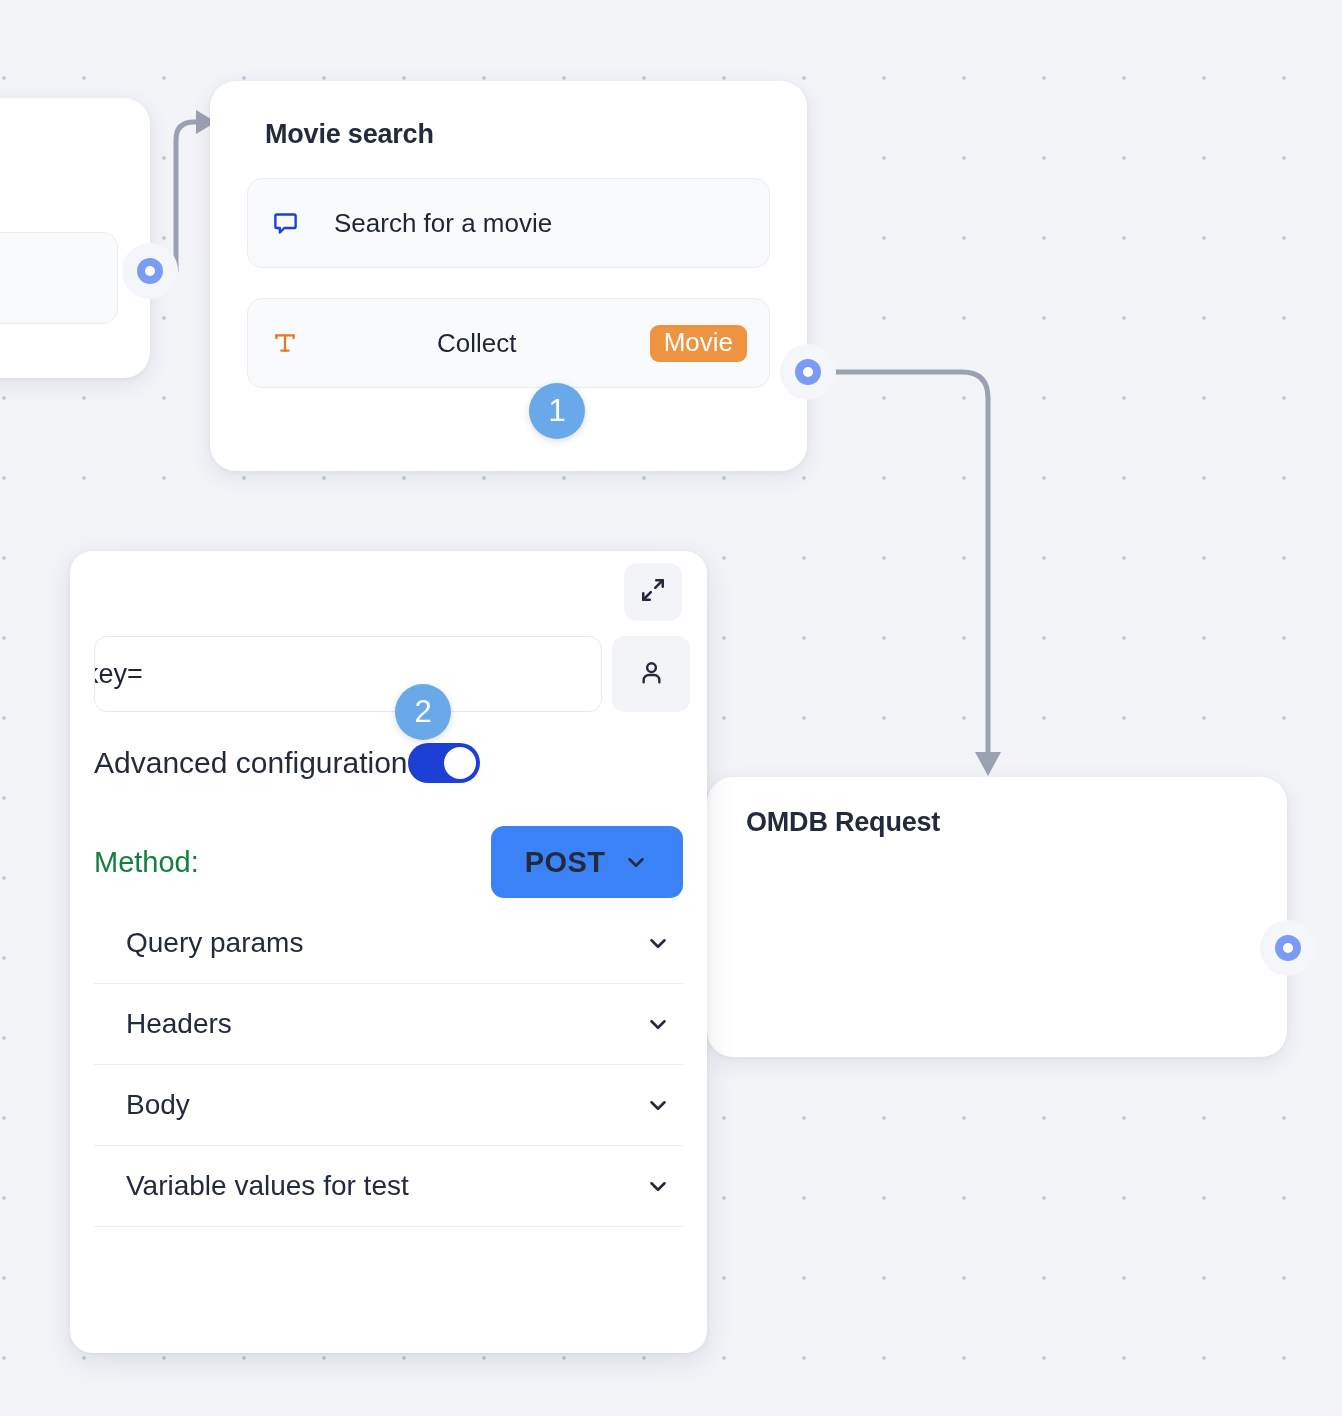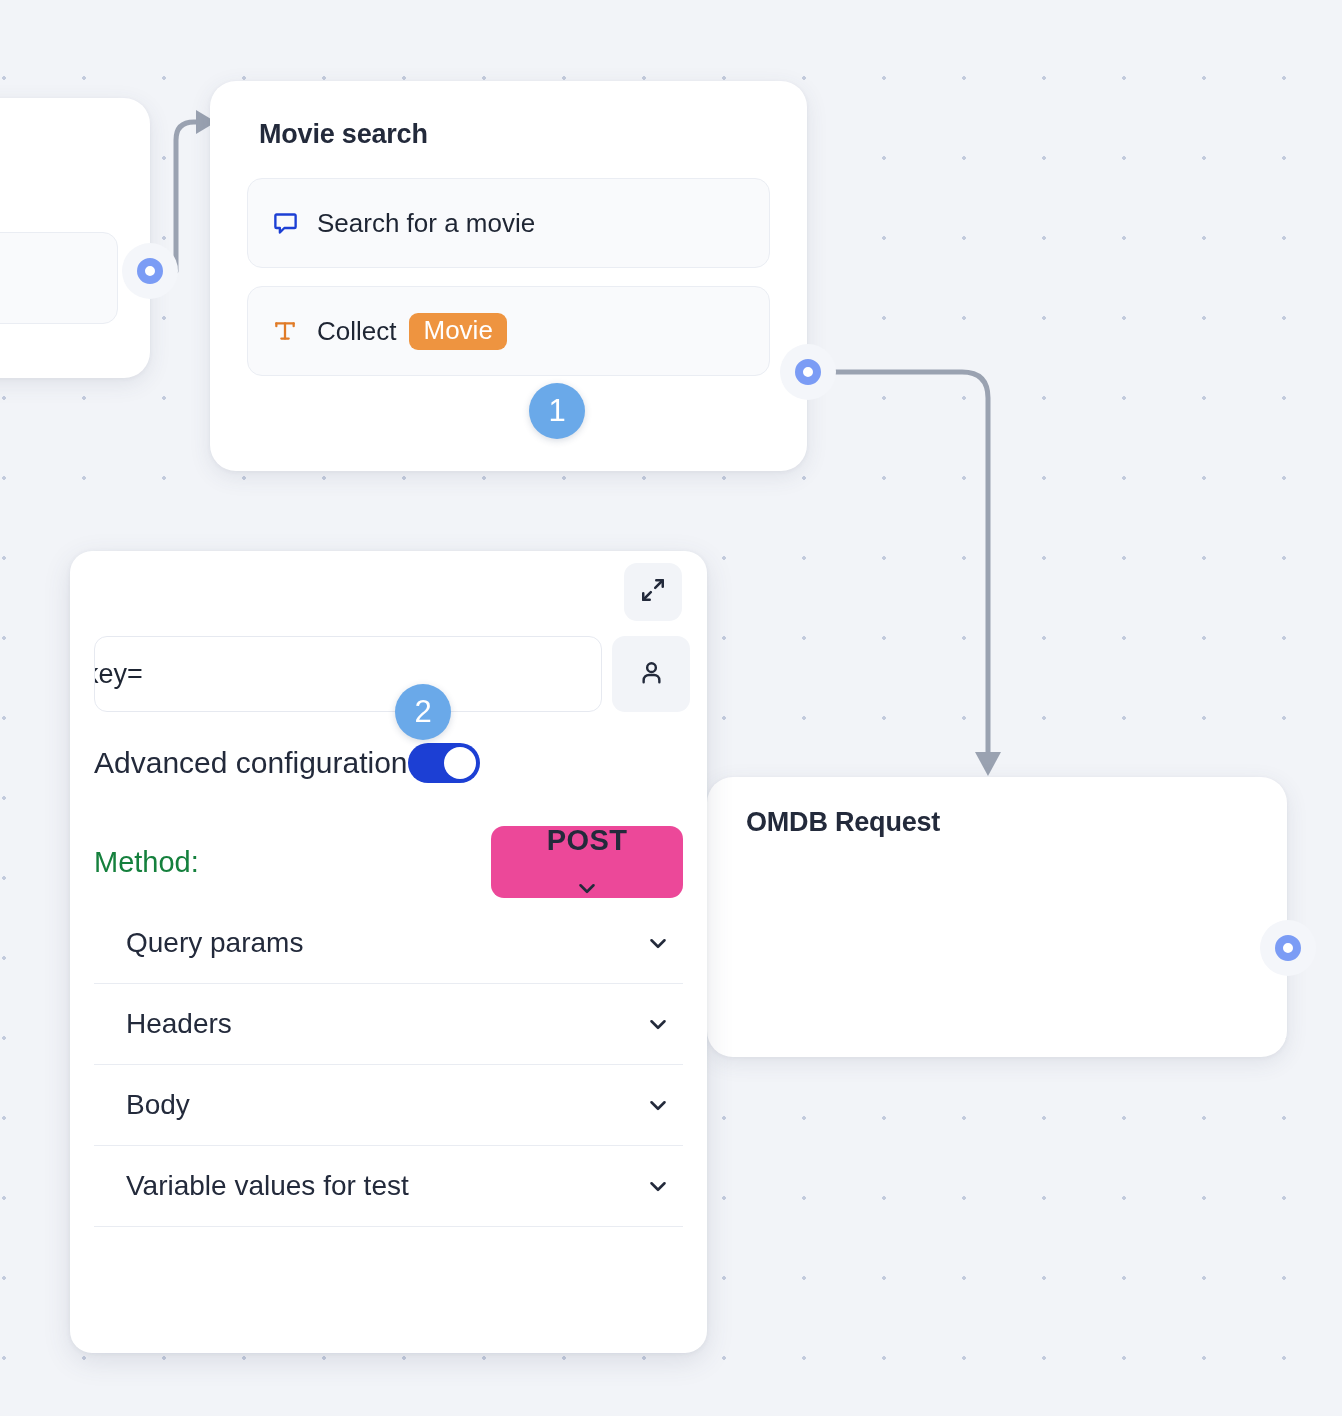--- a/index.html
+++ b/index.html
@@ -42,21 +42,21 @@
   .node-title {
     font-size: 27px;
     font-weight: 700;
     color: #232a3b;
     letter-spacing: -0.2px;
   }
 
   .node-row {
     display: flex;
     align-items: center;
-    gap: 17px;
+    gap: 34px;
     background: #f9fafc;
     border: 1px solid #eaedf3;
     border-radius: 15px;
     padding: 0 22px;
     height: 90px;
     font-size: 26px;
     color: #1e2533;
   }
 
   .node-row .row-label { white-space: nowrap; }
@@ -70,22 +70,22 @@
   }
 
   
   #movie-search-node {
     left: 210px;
     top: 81px;
     width: 597px;
     height: 390px;
     padding: 38px 37px;
   }
-  #movie-search-node .node-title { margin-bottom: 28px; margin-left: 12px; }
-  #movie-search-node .node-row + .node-row { margin-top: 18px; }
+  #movie-search-node .node-title { margin-bottom: 28px; margin-left: 18px; }
+  #movie-search-node .node-row + .node-row { margin-top: 30px; justify-content: space-between; }
 
   .chip {
     background: #ee9440;
     color: #ffffff;
     border-radius: 9px;
     padding: 4px 14px 7px;
     font-size: 26px;
     line-height: 1;
     display: inline-block;
     margin-left: -4px;
@@ -268,31 +268,30 @@
     position: absolute;
     left: 24px;
     right: 24px;
     top: 275px;
     display: flex;
     align-items: center;
     justify-content: space-between;
   }
   .method-label { font-size: 29px; color: #15803d; }
   .method-select {
-    background: #ec4899;
+    background: #3b82f6;
     border-radius: 13px;
     height: 72px;
     min-width: 192px;
     display: flex;
     align-items: center;
     justify-content: center;
     gap: 18px;
     padding: 0 24px;
     cursor: pointer;
-    flex-direction: column;
   }
   .method-value {
     font-size: 29px;
     font-weight: 700;
     color: #232a3b;
     letter-spacing: 0.4px;
   }
 
   .accordion {
     position: absolute;

